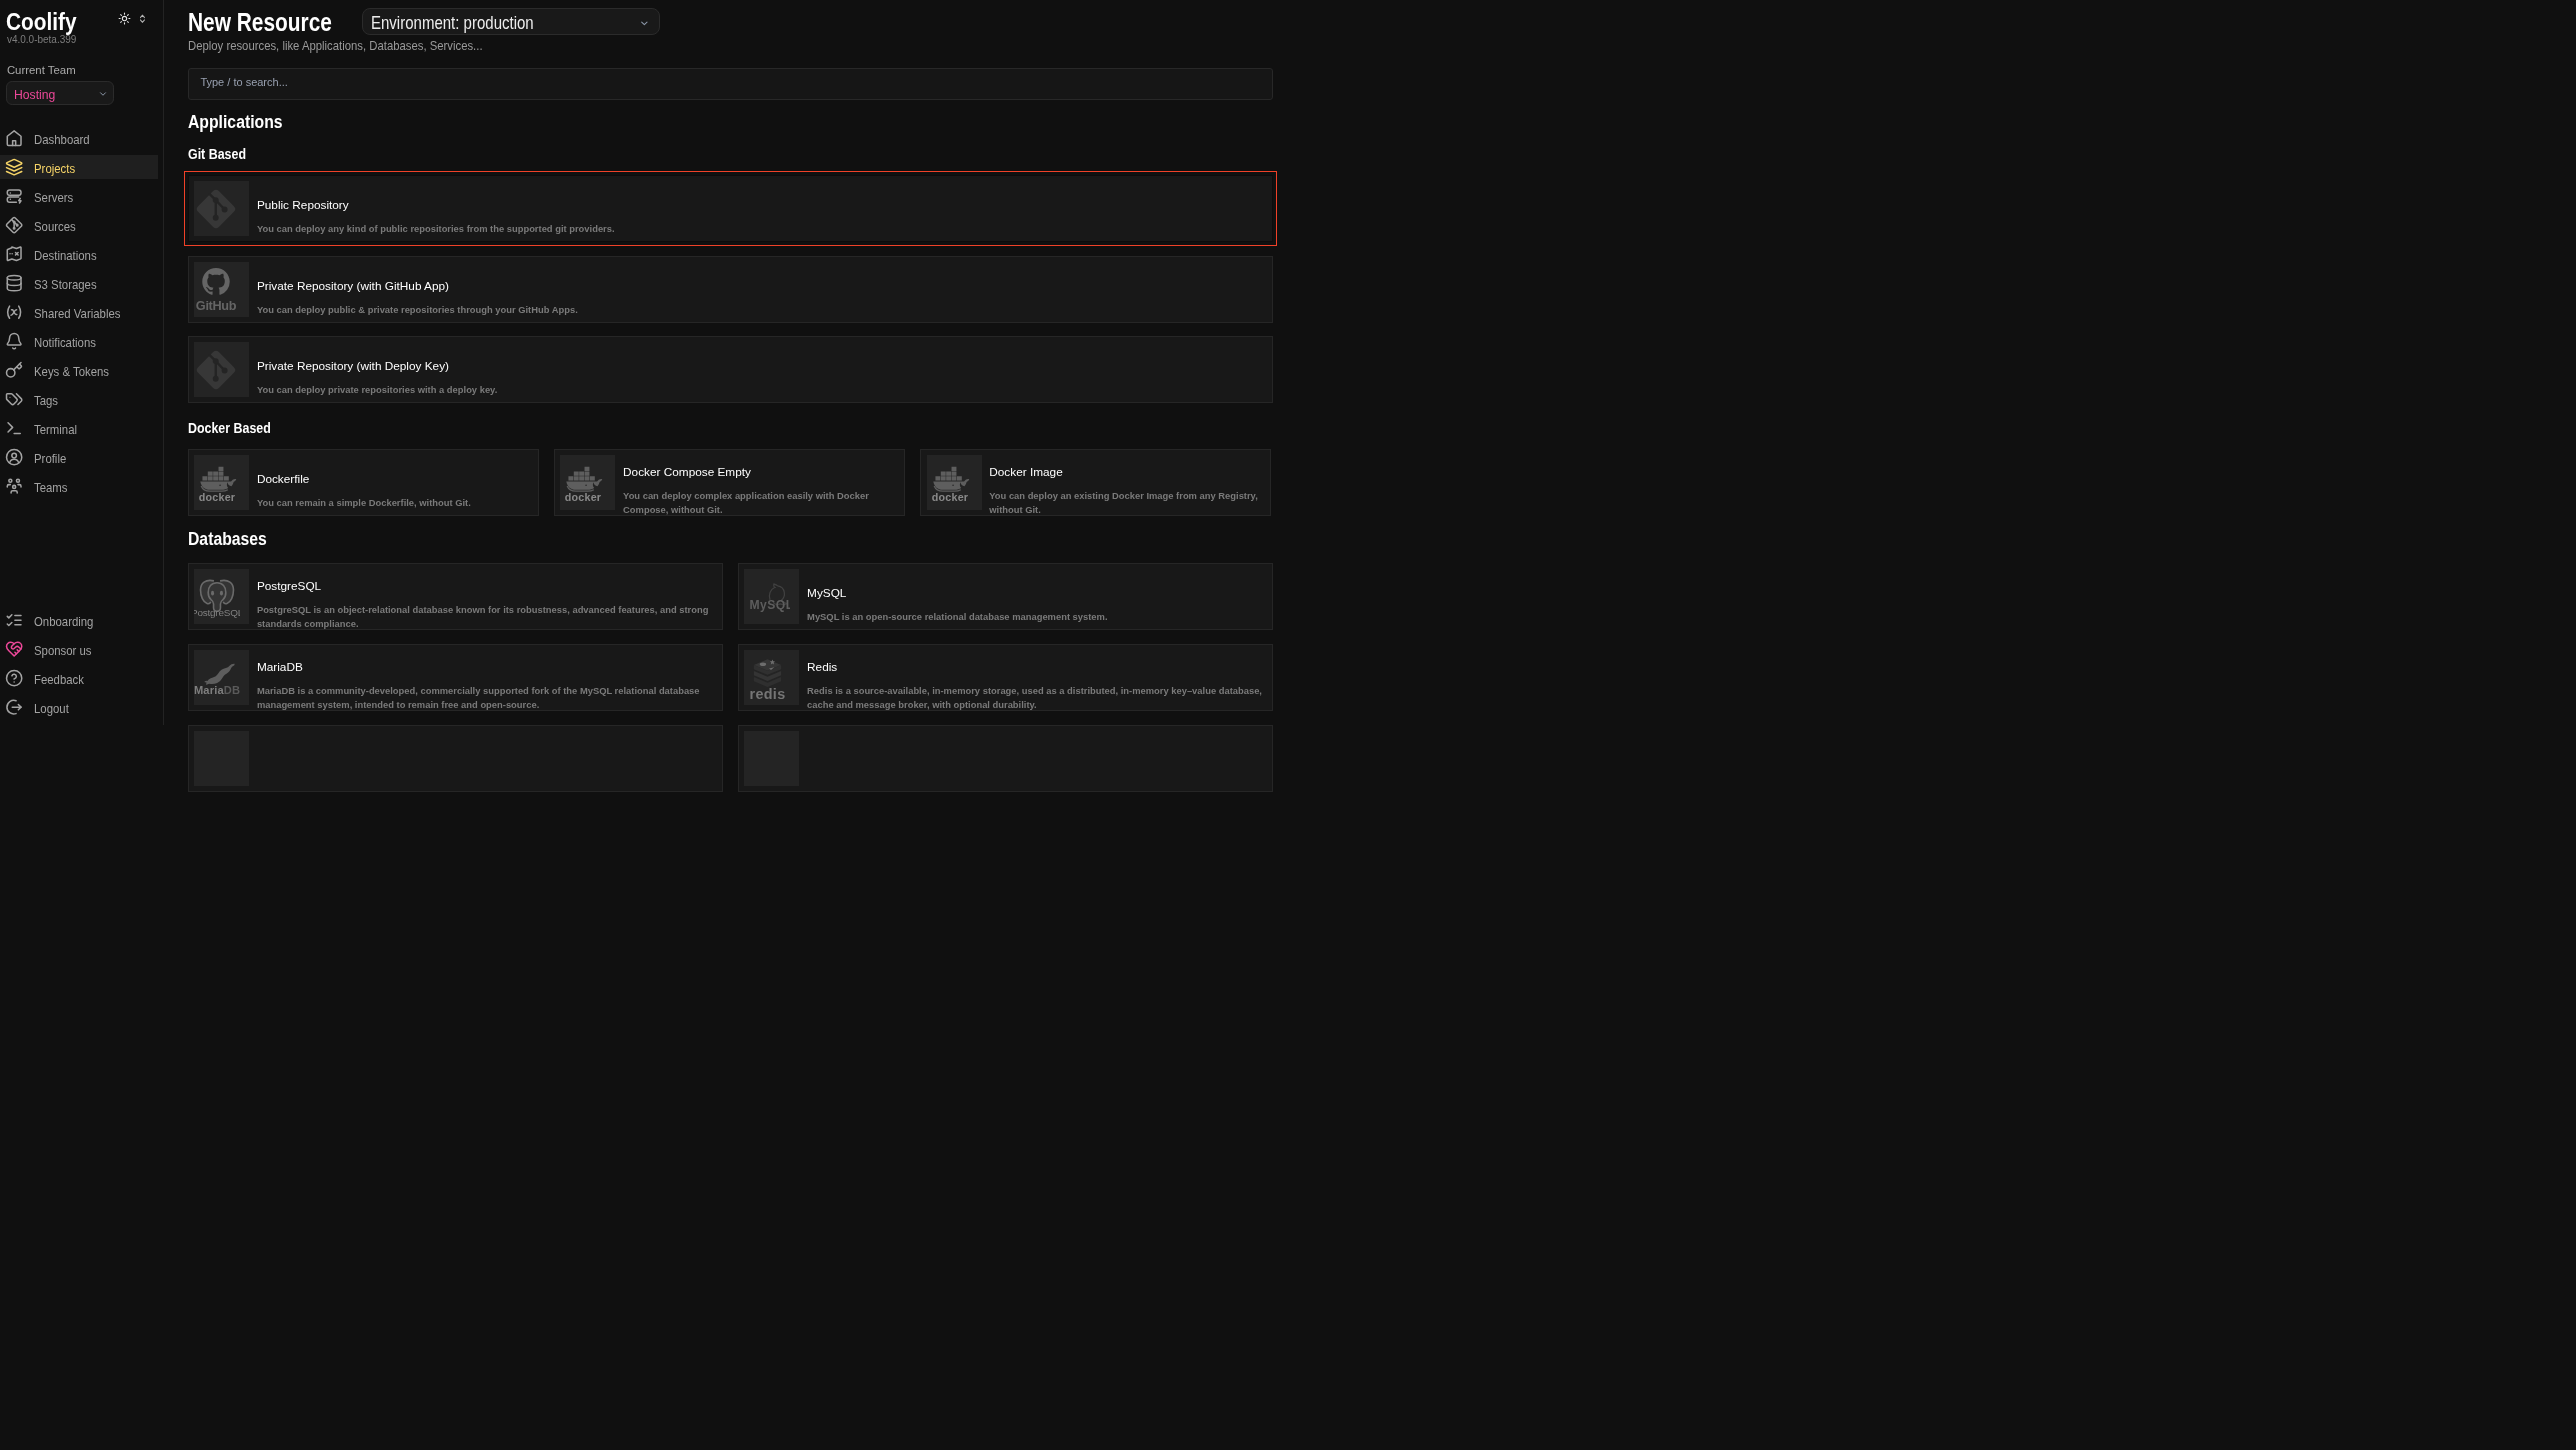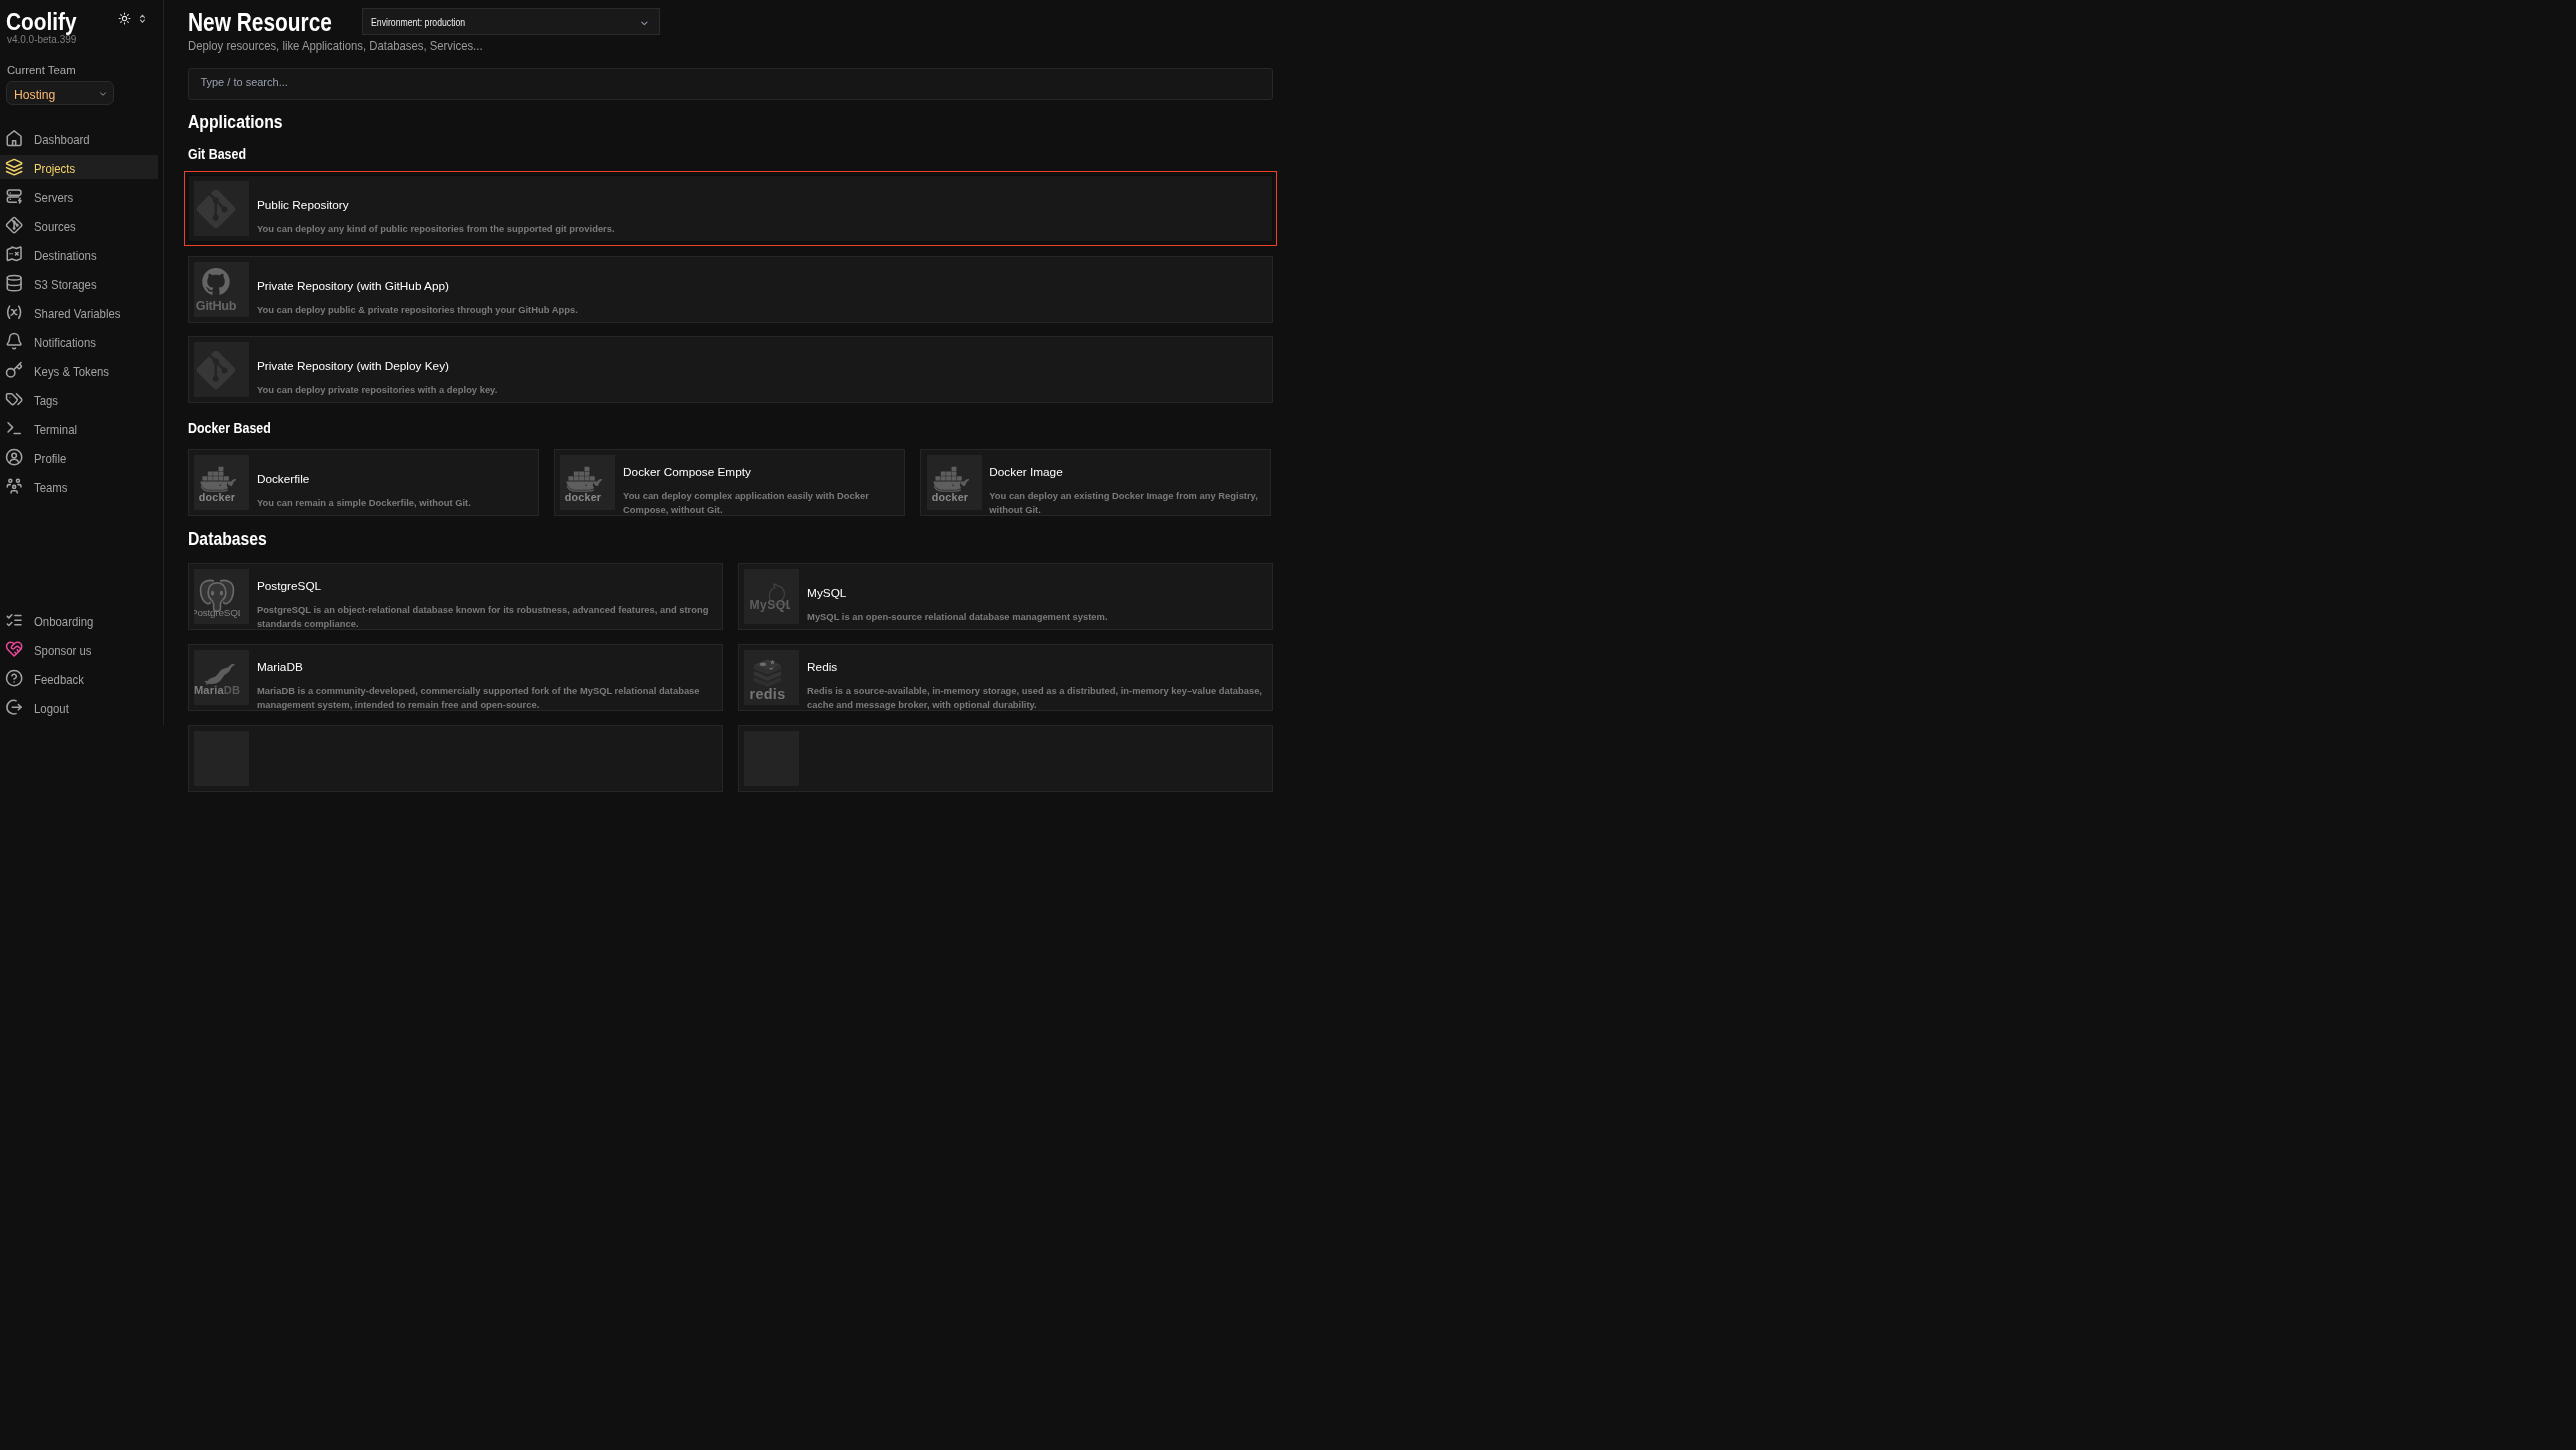--- a/index.html
+++ b/index.html
@@ -5,33 +5,33 @@
 *{margin:0;padding:0;box-sizing:border-box}
 html,body{width:1288px;height:725px;overflow:hidden;background:#101010;font-family:"Liberation Sans",sans-serif;-webkit-font-smoothing:antialiased}
 svg{display:block}
 
 #side{position:absolute;left:0;top:0;width:164px;height:725px;border-right:0.8px solid #232323;transform:translateZ(0)}
 .logo{position:absolute;left:6.1px;top:10.7px;font-size:23px;line-height:23px;font-weight:700;color:#fff;transform:scaleX(0.905);transform-origin:0 0}
 .ver{position:absolute;left:6.9px;top:34px;font-size:10px;line-height:12.2px;color:#7d7d7d}
 .sun{position:absolute;left:118px;top:12.2px;color:#e3e3e3}
 .updn{position:absolute;left:139px;top:14px;color:#b5b5b5}
 .teamlbl{position:absolute;left:6.9px;top:64px;font-size:11.4px;line-height:13.7px;color:#aaaaaa}
-.teamsel{position:absolute;left:6.1px;top:81px;width:108px;height:23.6px;background:#191919;border:0.8px solid #2b2b2b;border-radius:6.1px;color:#fdba74;font-size:12.2px;line-height:26px;padding-left:6.9px}
+.teamsel{position:absolute;left:6.1px;top:81px;width:108px;height:23.6px;background:#191919;border:0.8px solid #2b2b2b;border-radius:6.1px;color:#ec4899;font-size:12.2px;line-height:26px;padding-left:6.9px}
 .teamsel svg{position:absolute;right:5.3px;top:6.9px;color:#8b97a8}
 #nav{position:absolute;left:0;top:126px;width:158px}
 .ni{display:flex;align-items:center;height:24.4px;margin-bottom:4.6px;padding-left:5.3px;color:#a3a3a3;font-size:13px}
 .ni span{display:inline-block;transform:scaleX(0.875);transform-origin:0 50%;white-space:nowrap;position:relative;top:1.5px}
 .ni svg{flex:none;margin-right:10px}
 .ni.act{background:#1f1f1f;color:#f6d467}
 #nav2{position:absolute;left:0;top:608px;width:158px}
 .pink{color:#ec4899 !important}
 
 #main{position:absolute;left:188px;top:0;width:1085px;height:725px;transform:translateZ(0)}
 h1{position:absolute;left:0;top:6.9px;font-size:25px;line-height:30.5px;font-weight:700;color:#fff;transform:scaleX(0.835);transform-origin:0 0}
-.envsel{position:absolute;left:174px;top:8.4px;width:298px;height:27px;background:#191919;border:0.8px solid #2b2b2b;border-radius:0;color:#ededed;font-size:11px;line-height:27px;padding-left:7.6px}
+.envsel{position:absolute;left:174px;top:8.4px;width:298px;height:27px;background:#191919;border:0.8px solid #2b2b2b;border-radius:8px;color:#ededed;font-size:19px;line-height:27px;padding-left:7.6px}
 .envsel b{font-weight:400;display:inline-block;transform:scaleX(0.79);transform-origin:0 50%;white-space:nowrap}
 .envsel svg{position:absolute;right:9.1px;top:8.4px;color:#8b97a8}
 .subtitle{position:absolute;left:0;top:37px;font-size:13px;line-height:18.3px;color:#9a9a9a;transform:scaleX(0.871);transform-origin:0 0;white-space:nowrap}
 .search{position:absolute;left:0;top:68px;width:1085px;height:32px;background:#161616;border:0.8px solid #282828;border-radius:3px;color:#98a0b0;font-size:11px;line-height:26px;padding-left:11.4px}
 .h2a{position:absolute;left:0;top:112px;font-size:17.5px;line-height:21.3px;font-weight:700;color:#fff;transform:scaleX(0.9);transform-origin:0 0}
 .h3g{position:absolute;left:0;top:145px;font-size:15px;line-height:18.3px;font-weight:700;color:#fff;transform:scaleX(0.828);transform-origin:0 0}
 .gitcards{position:absolute;left:0;top:175px;width:1085px}
 .card{position:relative;display:flex;align-items:center;height:67px;background:#181818;border:0.8px solid #262626;padding:5.3px;margin-bottom:13.5px}
 .card.sel{outline:1.5px solid #f04128;outline-offset:3.8px;border-color:#0c0c0c}
 .ibox{flex:none;width:55px;height:55px;background:#242424;display:flex;align-items:center;justify-content:flex-start;overflow:hidden}

